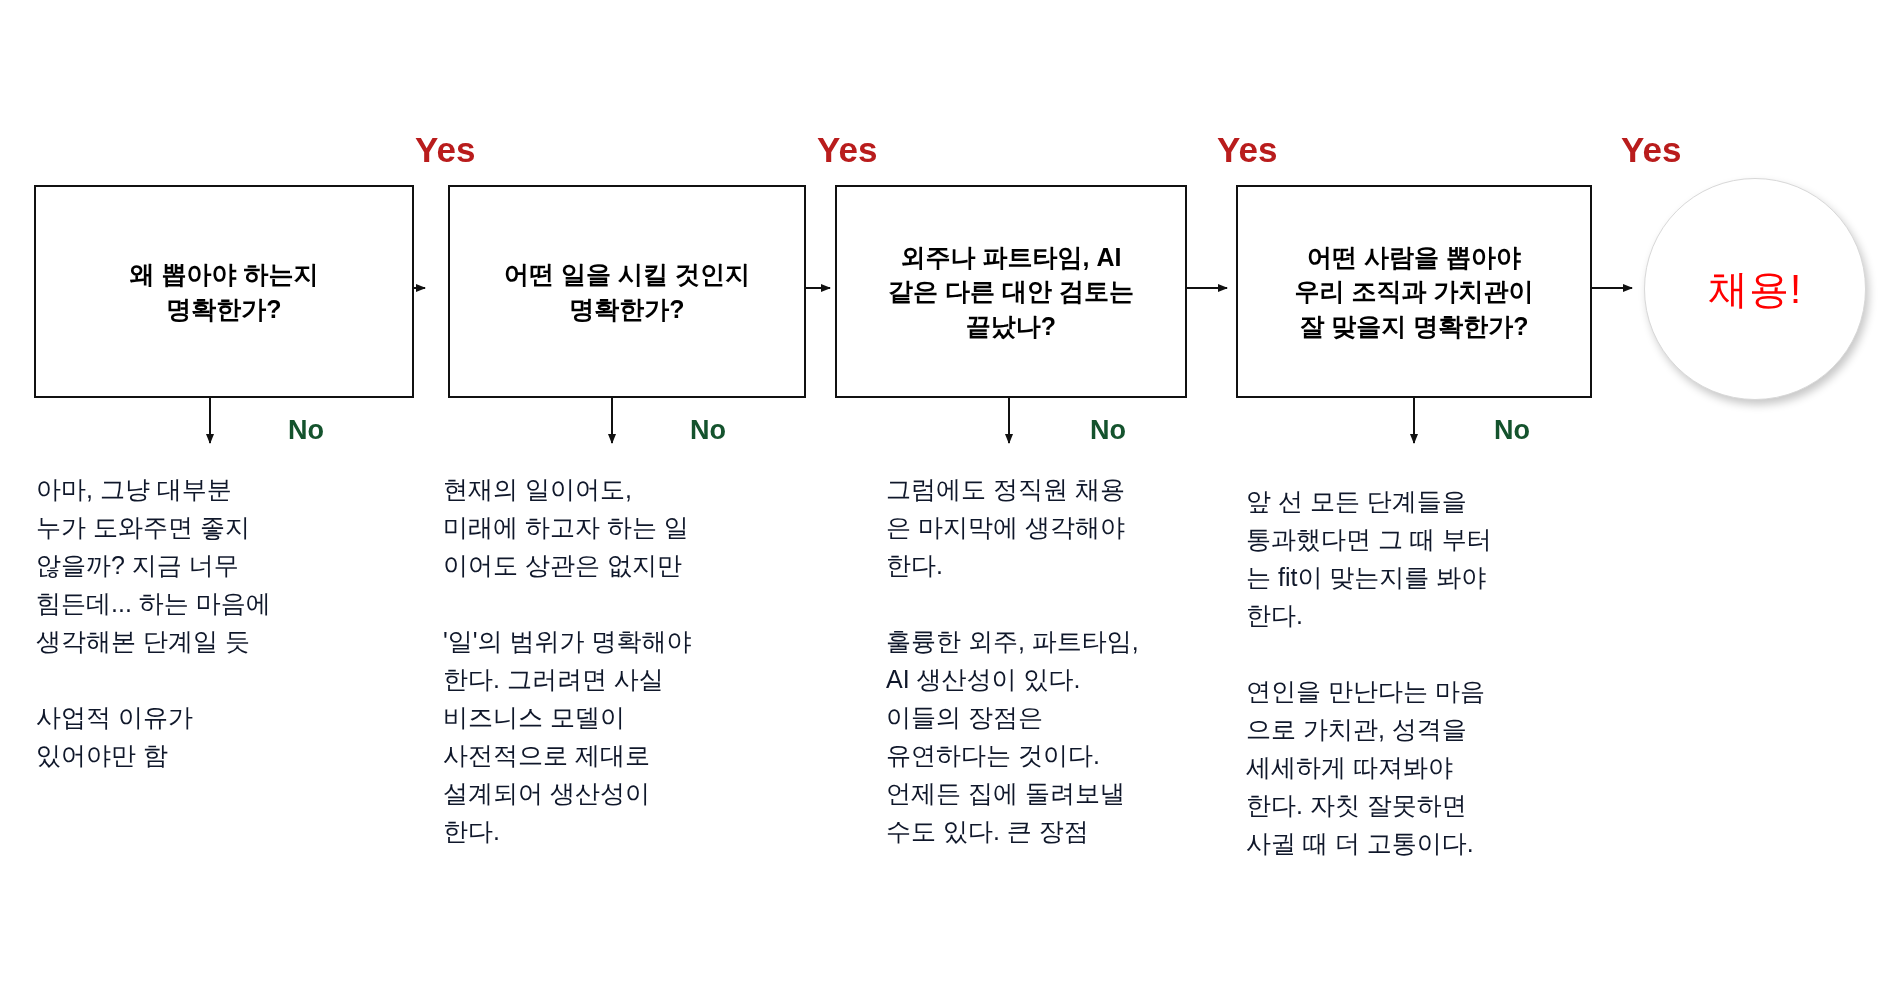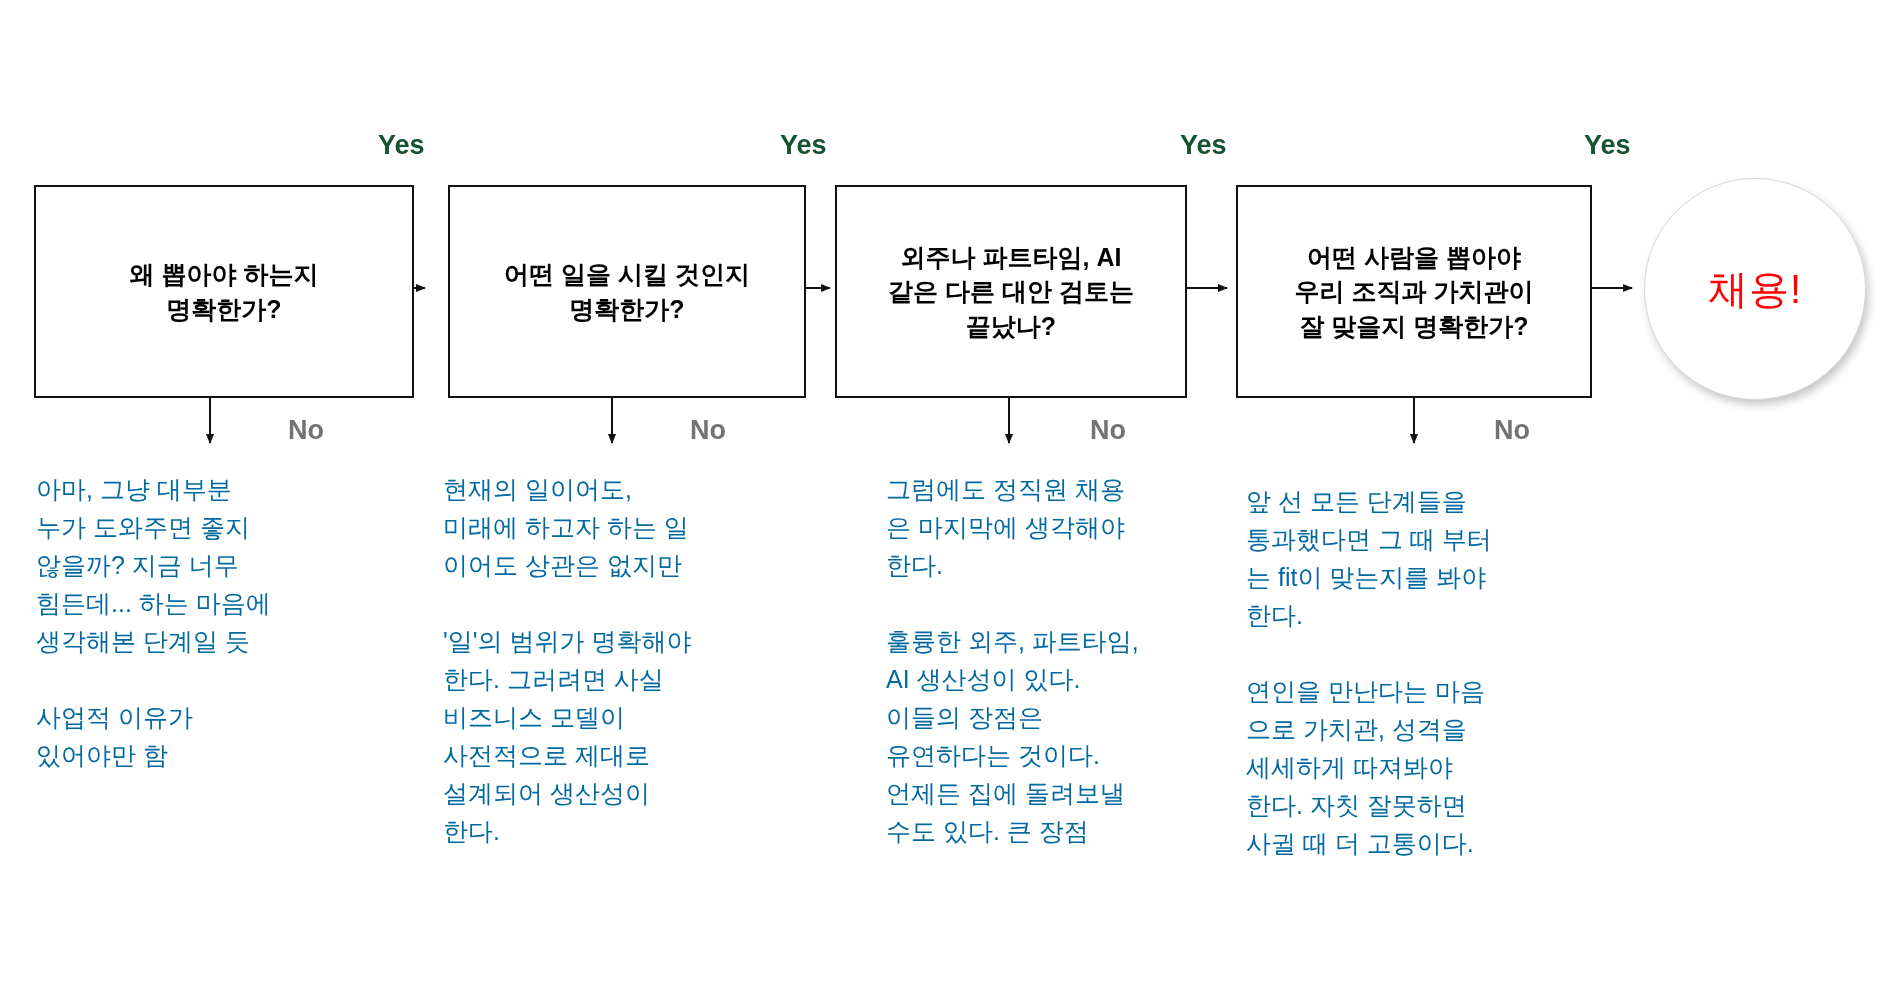--- a/index.html
+++ b/index.html
@@ -17,31 +17,32 @@
   }
 
   #canvas {
     position: relative;
     width: 1883px;
     height: 982px;
   }
 
   .yes-label {
     position: absolute;
-    font-size: 27px;
+    font-size: 35px;
     font-weight: bold;
-    color: #14532d;
+    color: #b91c1c;
     white-space: nowrap;
+    margin-left: 37px;
   }
 
   .no-label {
     position: absolute;
     font-size: 27px;
     font-weight: bold;
-    color: #737373;
+    color: #14532d;
     white-space: nowrap;
   }
 
   .box {
     position: absolute;
     border: 2px solid #111111;
     background: #ffffff;
     box-sizing: border-box;
     display: flex;
     align-items: center;
@@ -71,21 +72,21 @@
     font-weight: normal;
     color: #ff0000;
     letter-spacing: 1px;
   }
 
   .note {
     position: absolute;
     font-size: 25px;
     line-height: 1.52;
     white-space: pre-line;
-    color: #0369a1;
+    color: #0f172a;
   }
 
   
   #arrows {
     position: absolute;
     left: 0;
     top: 0;
     width: 1883px;
     height: 982px;
     pointer-events: none;

